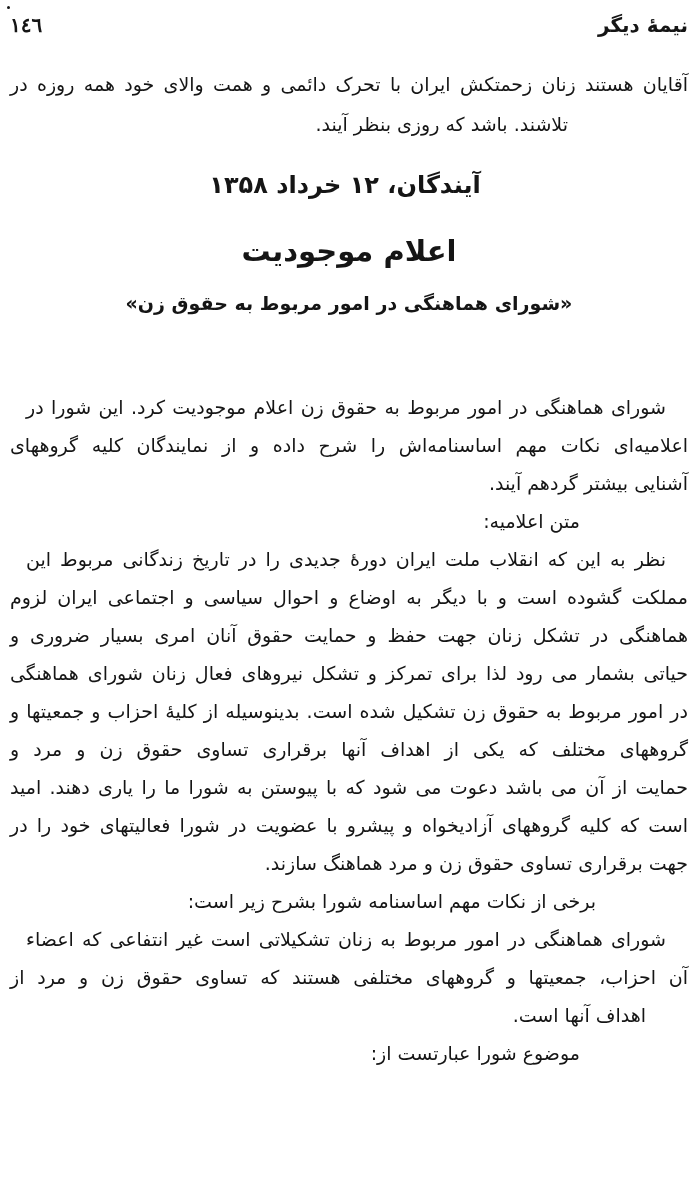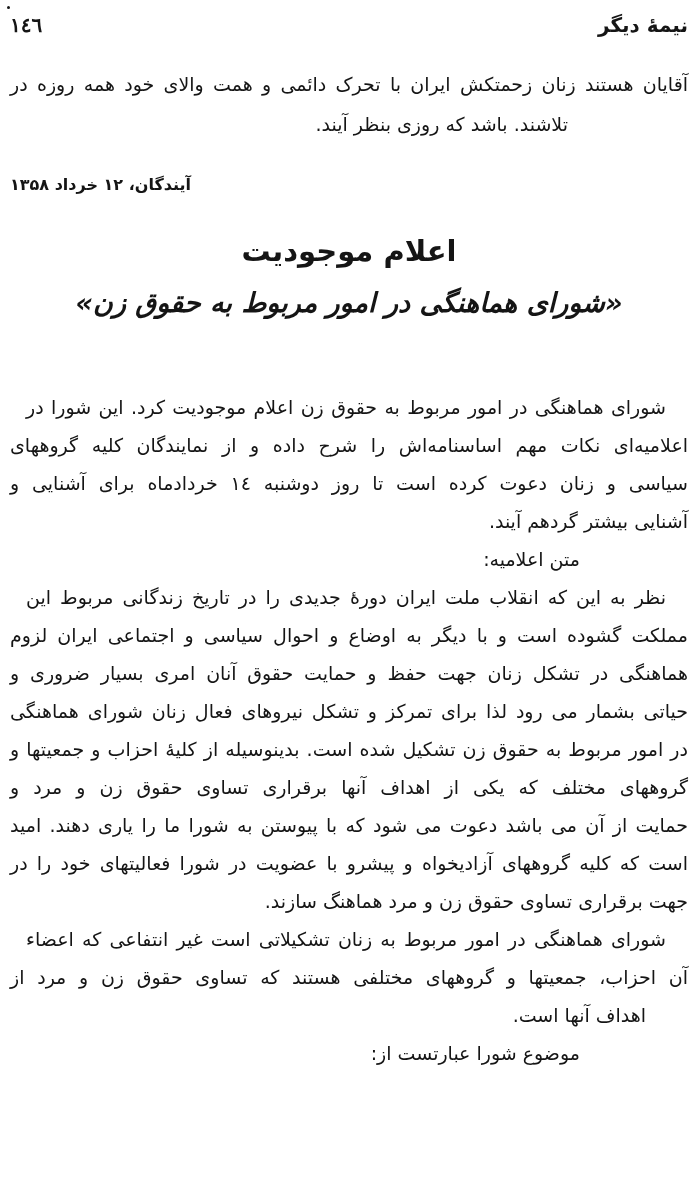--- a/index.html
+++ b/index.html
@@ -22,26 +22,26 @@
   .ink-speck { position: absolute; top: 6px; right: 684px; width: 3px; height: 3px; background: #151515; border-radius: 50%; }
 
   .ln { font-size: 19px; line-height: 38px; text-align: right; }
 
   .intro { margin-top: 24px; }
   .intro .ln { line-height: 40px; }
 
   .fill { text-align: justify; text-align-last: justify; }
   .indent { padding-right: 22px; margin-left: 16px; }
 
-  .attr { margin-top: 24px; font-weight: bold; font-size: 16px; line-height: 34px;
-          text-align: left; padding-right: 8px; }
+  .attr { margin-top: 24px; font-weight: bold; font-size: 24px; line-height: 34px;
+          text-align: center; padding-right: 8px; }
 
   .titles { margin-top: 24px; text-align: center; font-weight: bold; }
   .title-1 { font-size: 29px; line-height: 50px; }
-  .title-2 { font-size: 27px; line-height: 54px; font-style: italic; }
+  .title-2 { font-size: 19px; line-height: 54px; }
 
   .bodytxt { margin-top: 58px; }
 
   .last-a   { padding-right: 120px; }  
   .lbl-mid  { padding-right: 108px; }  
   .lbl-wide { padding-right: 92px;  }  
   .last-f   { padding-right: 42px;  }  
 </style>
 </head>
 <body>
@@ -64,35 +64,35 @@
 
   <div class="titles">
     <div class="title-1">اعلام موجودیت</div>
     <div class="title-2">«شورای هماهنگی در امور مربوط به حقوق زن»</div>
   </div>
 
   <div class="bodytxt">
 
     <div class="ln fill indent">شورای هماهنگی در امور مربوط به حقوق زن اعلام موجودیت کرد. این شورا در</div>
     <div class="ln fill">اعلامیه‌ای نکات مهم اساسنامه‌اش را شرح داده و از نمایندگان کلیه گروههای</div>
-    <div class="ln fill">سیاسی و زنان دعوت کرده است تا روز دوشنبه ١٤ خردادماه برای آشنایی و</div>
     <div class="ln">آشنایی بیشتر گردهم آیند.</div>
 
     <div class="ln lbl-mid">متن اعلامیه:</div>
 
     <div class="ln fill indent">نظر به این که انقلاب ملت ایران دورهٔ جدیدی را در تاریخ زندگانی مربوط این</div>
     <div class="ln fill">مملکت گشوده است و با دیگر به اوضاع و احوال سیاسی و اجتماعی ایران لزوم</div>
     <div class="ln fill">هماهنگی در تشکل زنان جهت حفظ و حمایت حقوق آنان امری بسیار ضروری و</div>
     <div class="ln fill">حیاتی بشمار می رود لذا برای تمرکز و تشکل نیروهای فعال زنان شورای هماهنگی</div>
     <div class="ln fill">در امور مربوط به حقوق زن تشکیل شده است. بدینوسیله از کلیهٔ احزاب و جمعیتها و</div>
     <div class="ln fill">گروههای مختلف که یکی از اهداف آنها برقراری تساوی حقوق زن و مرد و</div>
     <div class="ln fill">حمایت از آن می باشد دعوت می شود که با پیوستن به شورا ما را یاری دهند. امید</div>
     <div class="ln fill">است که کلیه گروههای آزادیخواه و پیشرو با عضویت در شورا فعالیتهای خود را در</div>
     <div class="ln">جهت برقراری تساوی حقوق زن و مرد هماهنگ سازند.</div>
 
+    <div class="ln lbl-wide">برخی از نکات مهم اساسنامه شورا بشرح زیر است:</div>
 
     <div class="ln fill indent">شورای هماهنگی در امور مربوط به زنان تشکیلاتی است غیر انتفاعی که اعضاء</div>
     <div class="ln fill">آن احزاب، جمعیتها و گروههای مختلفی هستند که تساوی حقوق زن و مرد از</div>
     <div class="ln last-f">اهداف آنها است.</div>
 
     <div class="ln lbl-mid">موضوع شورا عبارتست از:</div>
 
   </div>
 
 </div>

